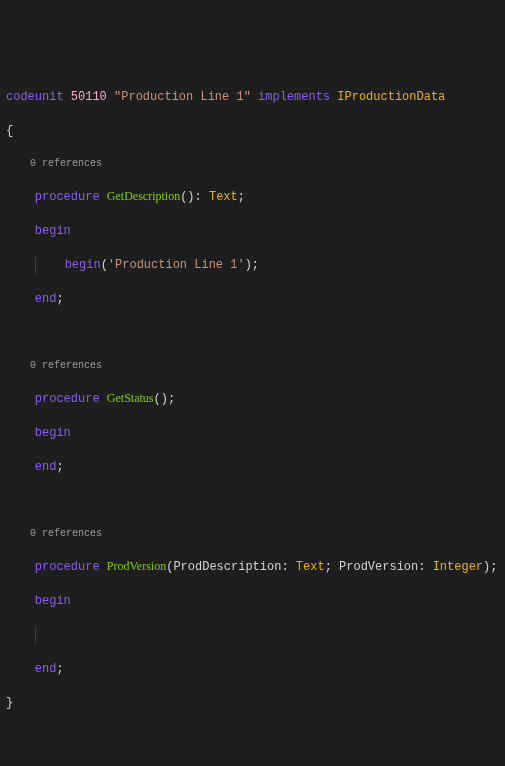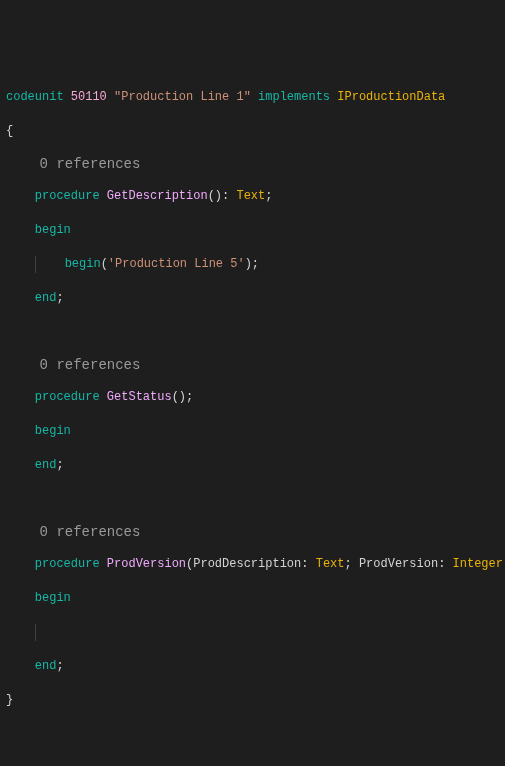--- a/index.html
+++ b/index.html
@@ -8,27 +8,27 @@
     background: #1e1e1e;
     font-family: Consolas, 'Courier New', monospace;
     font-size: 12px;
     line-height: 17px;
     color: #d4d4d4;
     width: 505px;
     box-sizing: border-box;
     white-space: pre;
   }
   .code-container { position: relative; }
-  .tok-keyword { color: #14b8a6; }
+  .tok-keyword { color: #8b5cf6; }
   .tok-type { color: #eab308; }
-  .tok-func { color: #f0abfc; }
+  .tok-func { color: #84cc16; font-family: Liberation Serif, serif; }
   .tok-string { color: #ce9178; }
   .tok-number { color: #f9a8d4; }
   .codelens {
-    font-size: 14px;
+    font-size: 10px;
     color: #999999;
     line-height: 14px;
   }
   .indent-guide {
     border-left: 1px solid #404040;
     display: inline-block;
     height: 17px;
     vertical-align: top;
     box-sizing: border-box;
   }
@@ -38,21 +38,21 @@
 <body>
 
 
 
 <div class="code-container">
 <span class="line"><span class="tok-keyword">codeunit</span> <span class="tok-number">50110</span> <span class="tok-string">"Production Line 1"</span> <span class="tok-keyword">implements</span> <span class="tok-type">IProductionData</span></span>
 <span class="line">{</span>
 <span class="line codelens">    <span>0 references</span></span>
 <span class="line">    <span class="tok-keyword">procedure</span> <span class="tok-func">GetDescription</span>(): <span class="tok-type">Text</span>;</span>
 <span class="line">    <span class="tok-keyword">begin</span></span>
-<span class="line">    <span class="indent-guide">    </span><span class="tok-keyword">begin</span>(<span class="tok-string">'Production Line 5'</span>);</span>
+<span class="line">    <span class="indent-guide">    </span><span class="tok-keyword">begin</span>(<span class="tok-string">'Production Line 1'</span>);</span>
 <span class="line">    <span class="tok-keyword">end</span>;</span>
 <span class="line"> </span>
 <span class="line codelens">    <span>0 references</span></span>
 <span class="line">    <span class="tok-keyword">procedure</span> <span class="tok-func">GetStatus</span>();</span>
 <span class="line">    <span class="tok-keyword">begin</span></span>
 <span class="line">    <span class="tok-keyword">end</span>;</span>
 <span class="line"> </span>
 <span class="line codelens">    <span>0 references</span></span>
 <span class="line">    <span class="tok-keyword">procedure</span> <span class="tok-func">ProdVersion</span>(<span>ProdDescription</span>: <span class="tok-type">Text</span>; <span>ProdVersion</span>: <span class="tok-type">Integer</span>);</span>
 <span class="line">    <span class="tok-keyword">begin</span></span>

